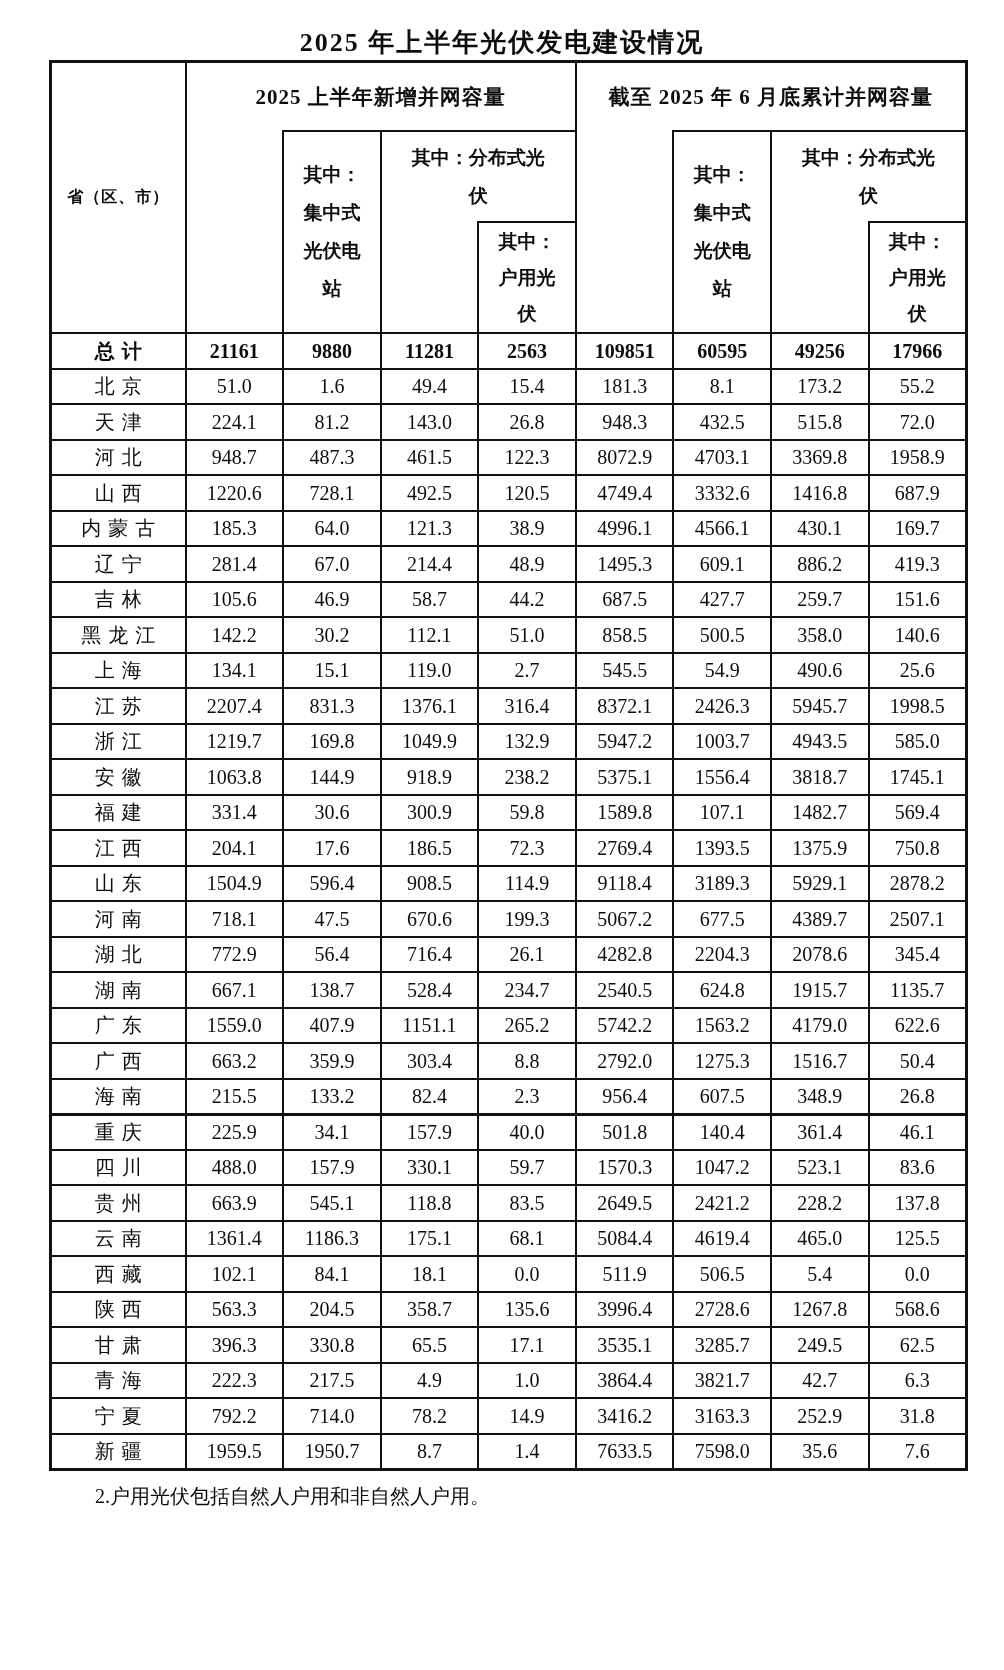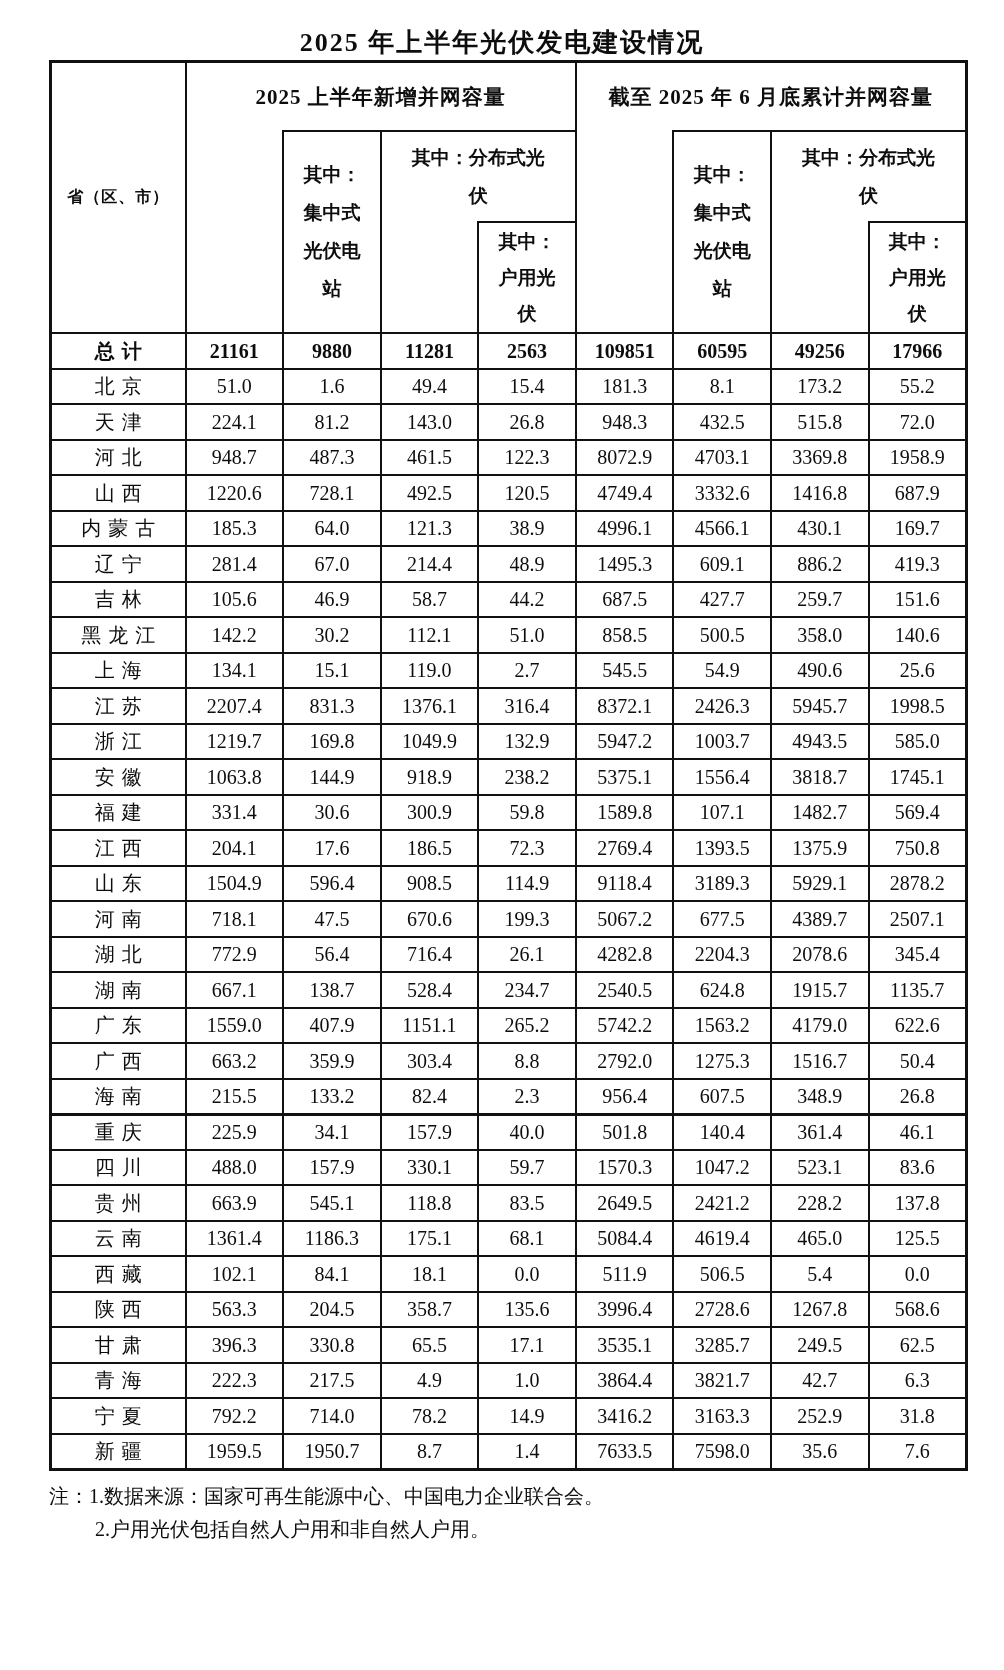--- a/index.html
+++ b/index.html
@@ -501,16 +501,15 @@
           <td class="num">1.4</td>
           <td class="num">7633.5</td>
           <td class="num">7598.0</td>
           <td class="num">35.6</td>
           <td class="num">7.6</td>
         </tr>
       </tbody>
   </table>
 
   <div class="notes">
-    <div class="note-1">注：1.数据来源：国家可再生能源中心、中国电力企业联合会。</div>
     <div class="note-2">2.户用光伏包括自然人户用和非自然人户用。</div>
   </div>
 </div>
 
 </body></html>

